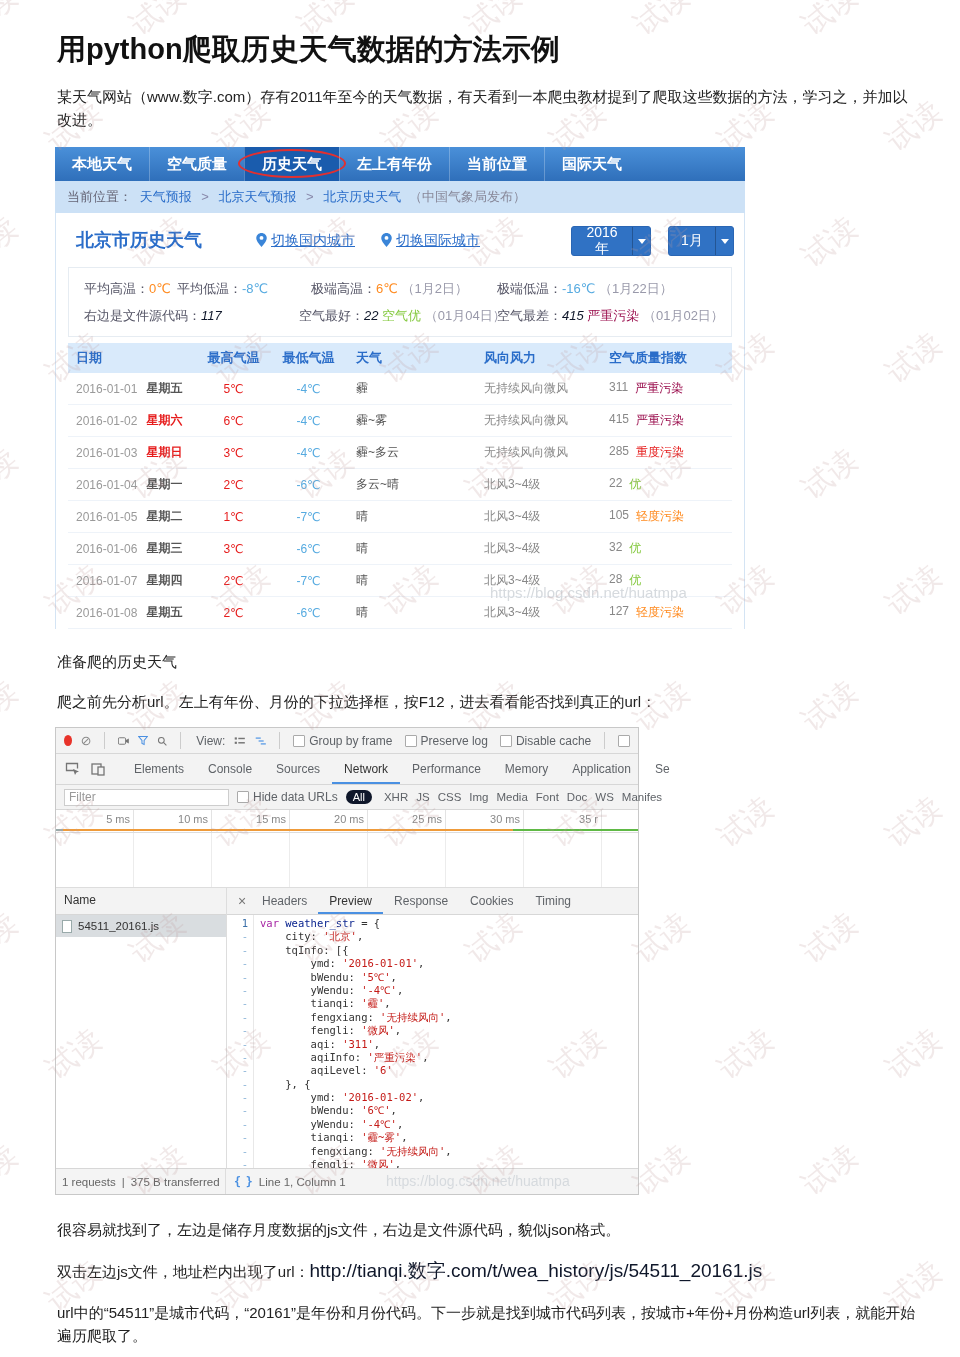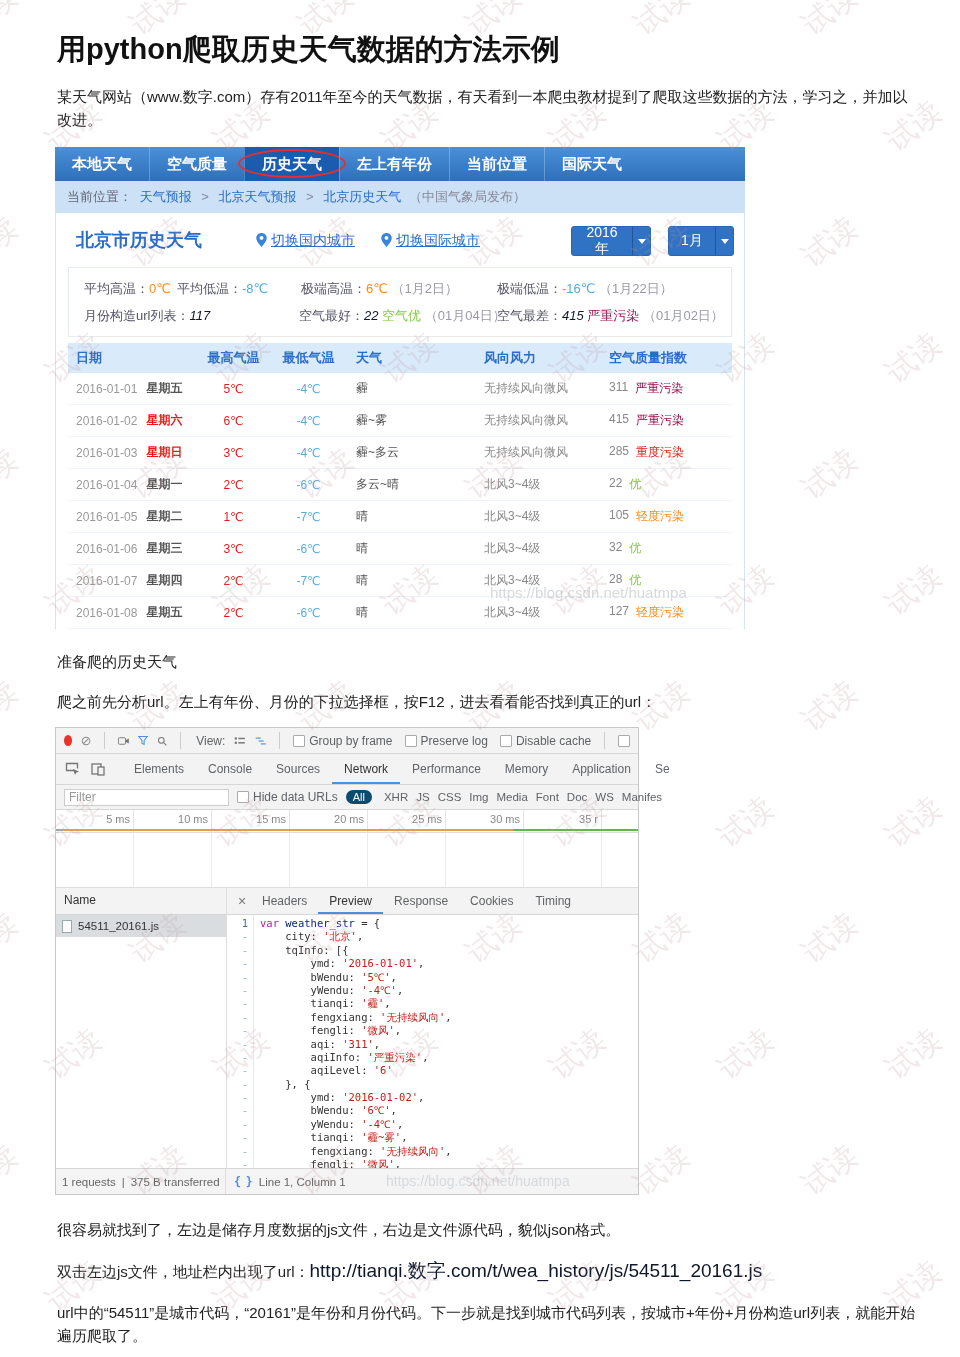--- a/index.html
+++ b/index.html
@@ -61,21 +61,21 @@
   .dtab{padding:0 12px;line-height:29px;cursor:pointer;}
   .dtab.active{color:#333;box-shadow:inset 0 -2px 0 #4a90e2;}
   .dt-toolbar{height:25px;gap:9px;padding:0 8px;}
   .rec-dot{width:11px;height:11px;border-radius:50%;background:#e8332a;}
   .viewlbl{margin-left:2px;}
   .cbwrap{display:flex;align-items:center;gap:4px;cursor:pointer;white-space:nowrap;}
   .cb{width:10px;height:10px;border:1px solid #aaa;background:#fff;border-radius:1px;display:inline-block;}
   .dt-filterrow{height:24px;gap:8px;padding:0 8px;}
   .filter-input{width:160px;height:15px;border:1px solid #cdcdcd;background:#fff;font-size:12px;padding:0 4px;color:#444;}
   .filter-input::placeholder{color:#999;}
-  .all-pill{background:#0c4a6e;color:#fff;border-radius:8px;padding:1px 7px;font-size:11px;cursor:pointer;}
+  .all-pill{background:#0f172a;color:#fff;border-radius:8px;padding:1px 7px;font-size:11px;cursor:pointer;}
   .tfilter{margin:0 4px;font-size:11.5px;cursor:pointer;white-space:nowrap;}
   .timeline{position:relative;height:22px;border-bottom:1px solid #ddd;display:flex;background:#fff;}
   .tick{width:78px;box-sizing:border-box;border-right:1px solid #e3e3e3;font-size:11px;color:#888;
     text-align:right;padding:3px 3px 0 0;white-space:nowrap;overflow:hidden;}
   .overview-line{position:absolute;left:0;right:0;bottom:1px;height:2px;display:flex;}
   .ov-grey{width:7px;background:#9aa;} .ov-orange{width:450px;background:#ef9b3a;} .ov-green{flex:1;background:#5fb945;}
   .waterfall{height:54px;border-bottom:1px solid #ddd;display:flex;background:#fff;}
   .wfcell{width:78px;box-sizing:border-box;border-right:1px solid #ececec;}
   .dt-main{display:flex;height:280px;background:#fff;}
   .left-pane{width:170px;border-right:1px solid #ddd;display:flex;flex-direction:column;}
@@ -223,25 +223,25 @@
           <span class="lbl">1月</span>
           <span class="caret">
               <i></i>
             </span>
         </div>
       </div>
       <div class="statsbox">
         <div class="statrow">
           <span class="g" style="left:15px"><span>平均高温：</span><span class="v-orange">0℃</span></span>
           <span class="g" style="left:108px"><span>平均低温：</span><span class="v-blue">-8℃</span></span>
-          <span class="g" style="left:232px"><span>极端高温：</span><span class="v-orange">6℃</span> <span class="v-date">（1月2日）</span></span>
+          <span class="g" style="left:242px"><span>极端高温：</span><span class="v-orange">6℃</span> <span class="v-date">（1月2日）</span></span>
           <span class="g" style="left:428px"><span>极端低温：</span><span class="v-blue">-16℃</span> <span class="v-date">（1月22日）</span></span>
         </div>
         <div class="statrow">
-          <span class="g" style="left:15px"><span>月份构造url列表：</span><span class="v-grey">117</span></span>
+          <span class="g" style="left:15px"><span>右边是文件源代码：</span><span class="v-grey">117</span></span>
           <span class="g" style="left:230px"><span>空气最好：</span><span class="v-grey">22</span> <span class="lv-good">空气优</span> <span class="v-date">（01月04日）</span></span>
           <span class="g" style="left:428px"><span>空气最差：</span><span class="v-grey">415</span> <span class="lv-severe">严重污染</span> <span class="v-date">（01月02日）</span></span>
         </div>
       </div>
       <div class="wtable">
         <div class="whead">
           <div class="cell h-date">日期</div>
           <div class="cell h-high">最高气温</div>
           <div class="cell h-low">最低气温</div>
           <div class="cell h-weather" style="padding-left:10px">天气</div>

